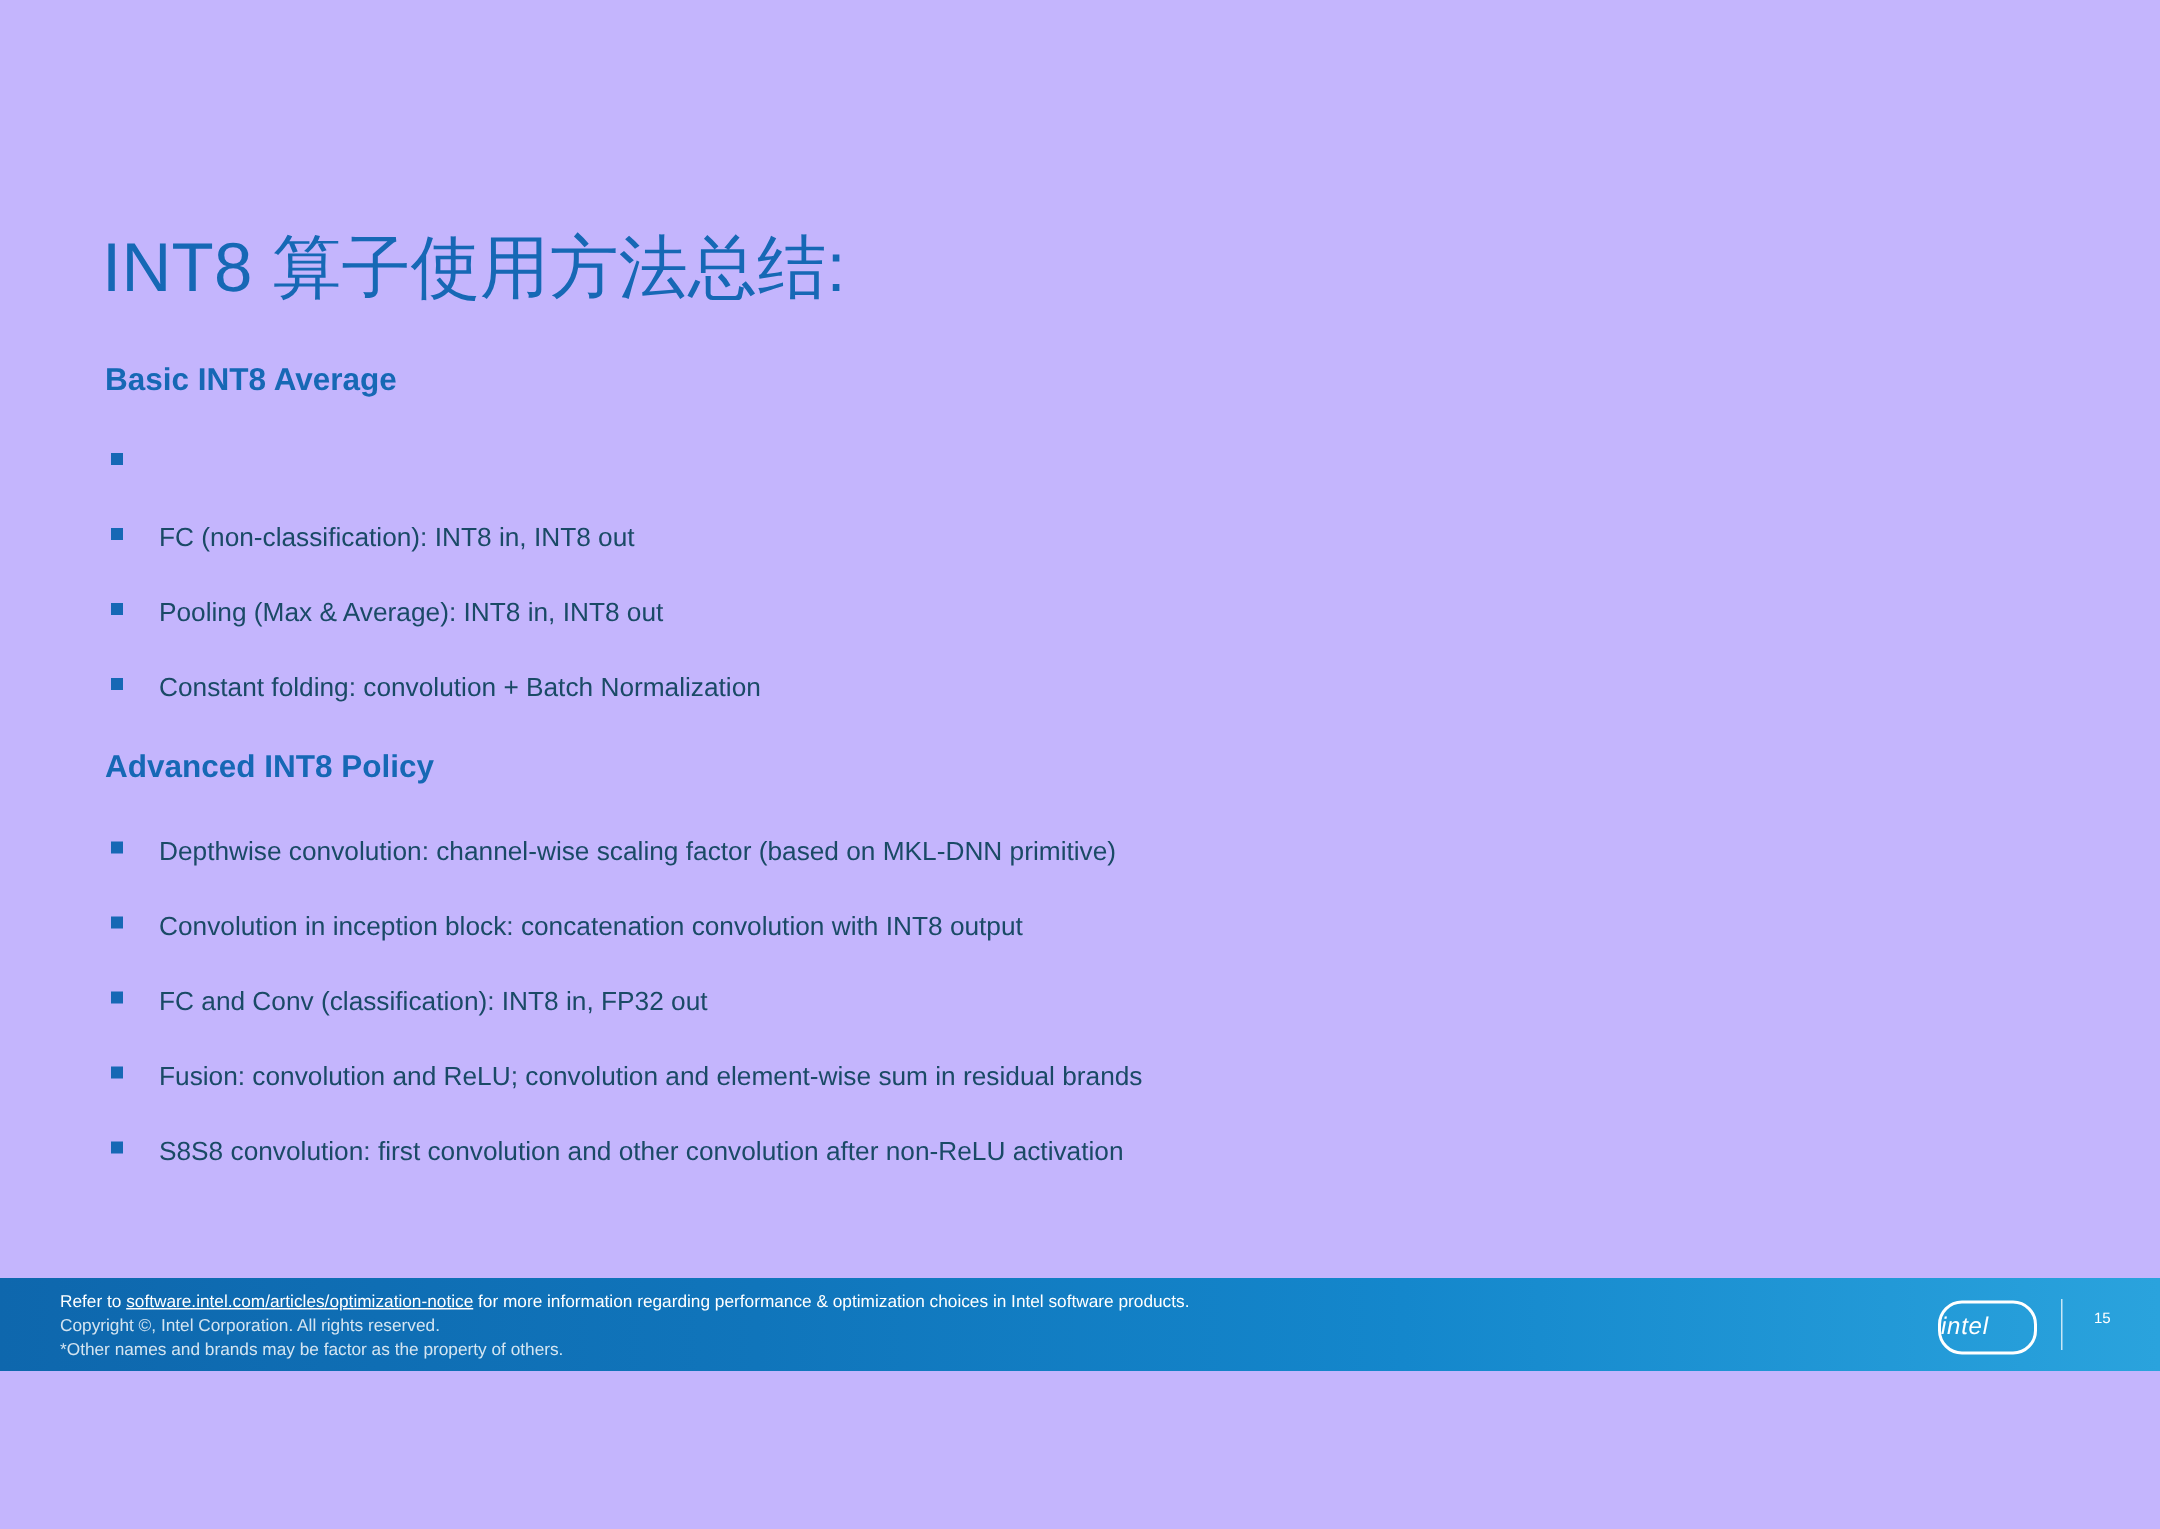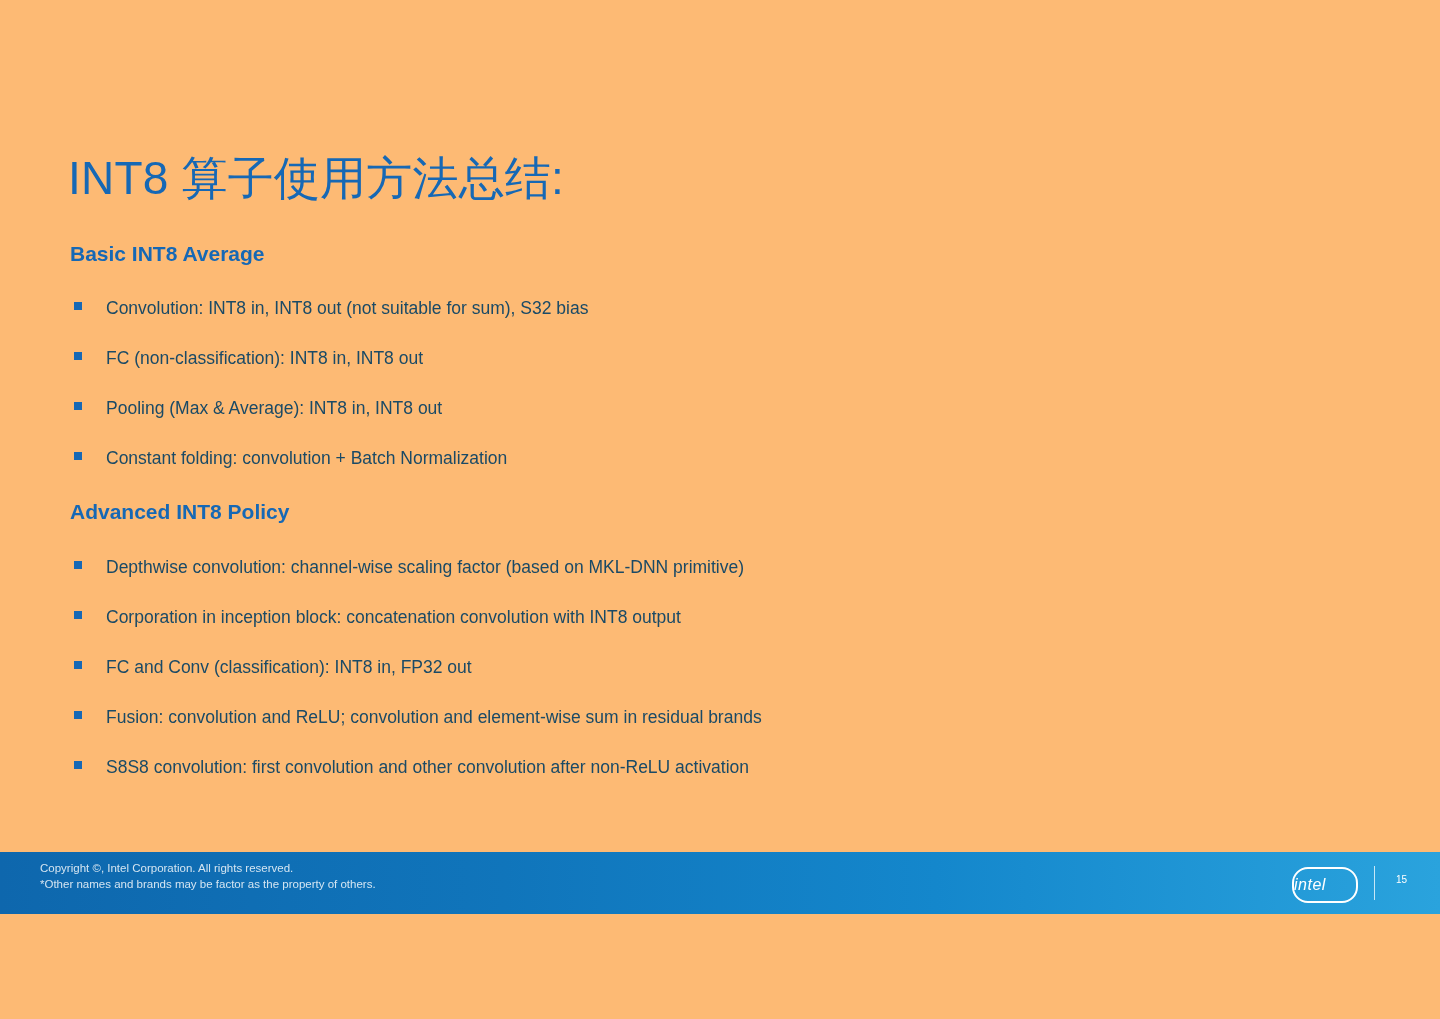--- a/index.html
+++ b/index.html
@@ -10,21 +10,21 @@
     width: 1440px;
     height: 1019px;
     background: #ffffff;
     font-family: "Liberation Sans", sans-serif;
     overflow: hidden;
   }
   .slide {
     position: relative;
     width: 1440px;
     height: 1019px;
-    background: #fdba74;
+    background: #c4b5fd;
   }
   .slide-title {
     position: absolute;
     left: 68px;
     top: 148px;
     font-size: 46px;
     color: #1668b5;
     font-weight: 400;
     letter-spacing: 0.2px;
     white-space: nowrap;
@@ -131,21 +131,20 @@
 
 <div class="slide">
 
   <div class="slide-title">INT8 算子使用方法总结:</div>
 
   <div class="section-head" id="basic-head">Basic INT8 Average</div>
 
   <ul class="bullet-list" id="basic-list">
     <li class="bullet-item">
       <span class="marker"></span>
-      <span class="txt">Convolution: INT8 in, INT8 out (not suitable for sum), S32 bias</span>
     </li>
     <li class="bullet-item">
       <span class="marker"></span>
       <span class="txt">FC (non-classification): INT8 in, INT8 out</span>
     </li>
     <li class="bullet-item">
       <span class="marker"></span>
       <span class="txt">Pooling (Max &amp; Average): INT8 in, INT8 out</span>
     </li>
     <li class="bullet-item">
@@ -156,38 +155,39 @@
 
   <div class="section-head" id="advanced-head">Advanced INT8 Policy</div>
 
   <ul class="bullet-list" id="advanced-list">
     <li class="bullet-item">
       <span class="marker"></span>
       <span class="txt">Depthwise convolution: channel-wise scaling factor (based on MKL-DNN primitive)</span>
     </li>
     <li class="bullet-item">
       <span class="marker"></span>
-      <span class="txt">Corporation in inception block: concatenation convolution with INT8 output</span>
+      <span class="txt">Convolution in inception block: concatenation convolution with INT8 output</span>
     </li>
     <li class="bullet-item">
       <span class="marker"></span>
       <span class="txt">FC and Conv (classification): INT8 in, FP32 out</span>
     </li>
     <li class="bullet-item">
       <span class="marker"></span>
       <span class="txt">Fusion: convolution and ReLU; convolution and element-wise sum in residual brands</span>
     </li>
     <li class="bullet-item">
       <span class="marker"></span>
       <span class="txt">S8S8 convolution: first convolution and other convolution after non-ReLU activation</span>
     </li>
   </ul>
 
   <div class="footer">
     <div class="footer-text">
+      <div class="footer-line1"><span>Refer to </span><a href="#">software.intel.com/articles/optimization-notice</a><span> for more information regarding performance &amp; optimization choices in Intel software products.</span></div>
       <div class="footer-line2">Copyright ©, Intel Corporation. All rights reserved.</div>
       <div class="footer-line3">*Other names and brands may be factor as the property of others.</div>
     </div>
     <div class="intel-logo">intel</div>
     <div class="footer-divider"></div>
     <div class="page-number">15</div>
   </div>
 
 </div>
 

